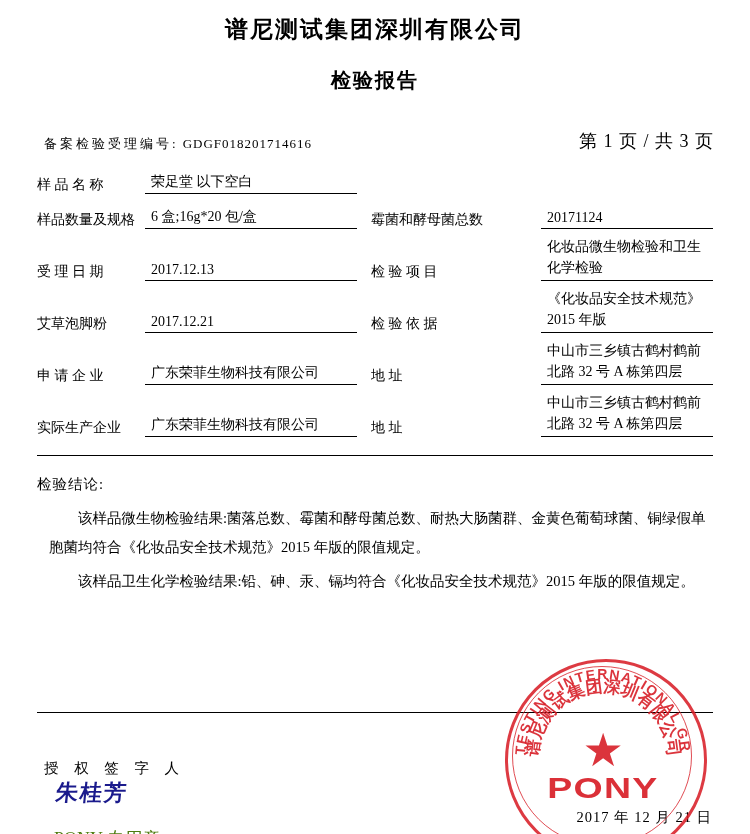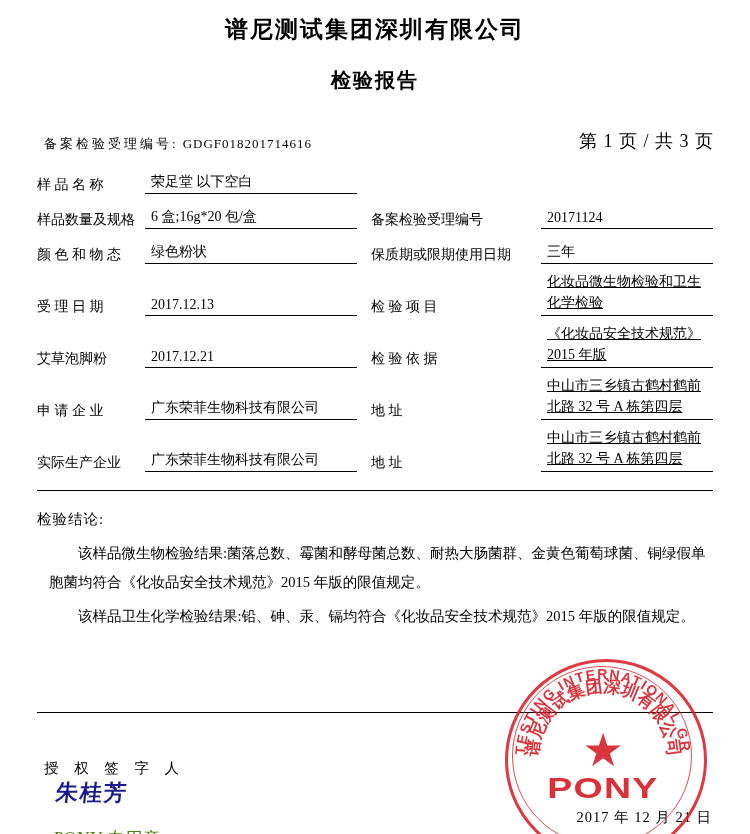--- a/index.html
+++ b/index.html
@@ -82,21 +82,20 @@
   .val-cell {
     border-bottom: 1px solid #000;
     padding: 0 4px 2px 6px !important;
     font-size: 14px;
   }
   .val-cell.nb {
     border-bottom: none;
   }
   .val-two {
     line-height: 1.45;
-    text-decoration: underline;
   }
   .val-two div {
     white-space: nowrap;
   }
   .tall {
     height: 52px;
   }
   .gap {
     width: 14px;
   }
@@ -262,29 +261,22 @@
         </td>
         <td class="val-cell">荣足堂 以下空白</td>
         <td class="gap"></td>
         <td class="val-cell nb"></td>
         <td class="val-cell nb"></td>
       </tr>
       <tr>
         <td class="lbl-cell">样品数量及规格</td>
         <td class="val-cell">6 盒;16g*20 包/盒</td>
         <td class="gap"></td>
-        <td class="lbl-cell">备案检验受理编号</td>
+        <td class="lbl-cell">霉菌和酵母菌总数</td>
         <td class="val-cell">20171124</td>
-      </tr>
-      <tr>
-        <td class="lbl-cell">颜 色 和 物 态</td>
-        <td class="val-cell">绿色粉状</td>
-        <td class="gap"></td>
-        <td class="lbl-cell">保质期或限期使用日期</td>
-        <td class="val-cell">三年</td>
       </tr>
       <tr class="tall">
         <td class="lbl-cell">
           <span class="spread" style="width:104px">
               <span>受 理 日 期</span>
             </span>
         </td>
         <td class="val-cell">2017.12.13</td>
         <td class="gap"></td>
         <td class="lbl-cell">

